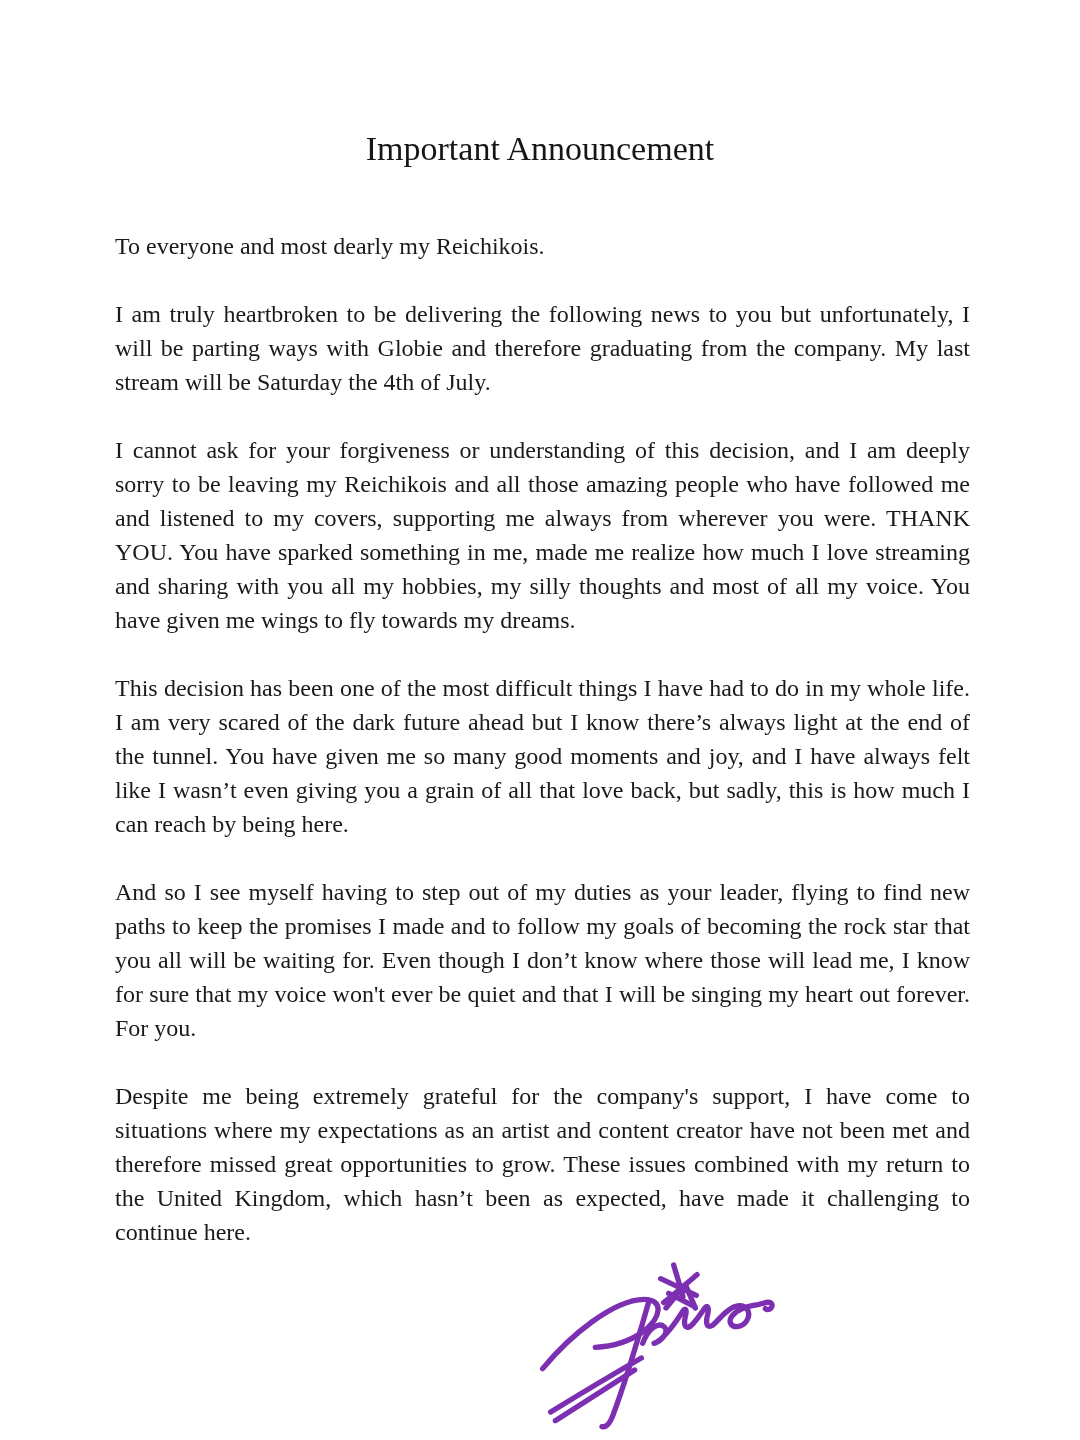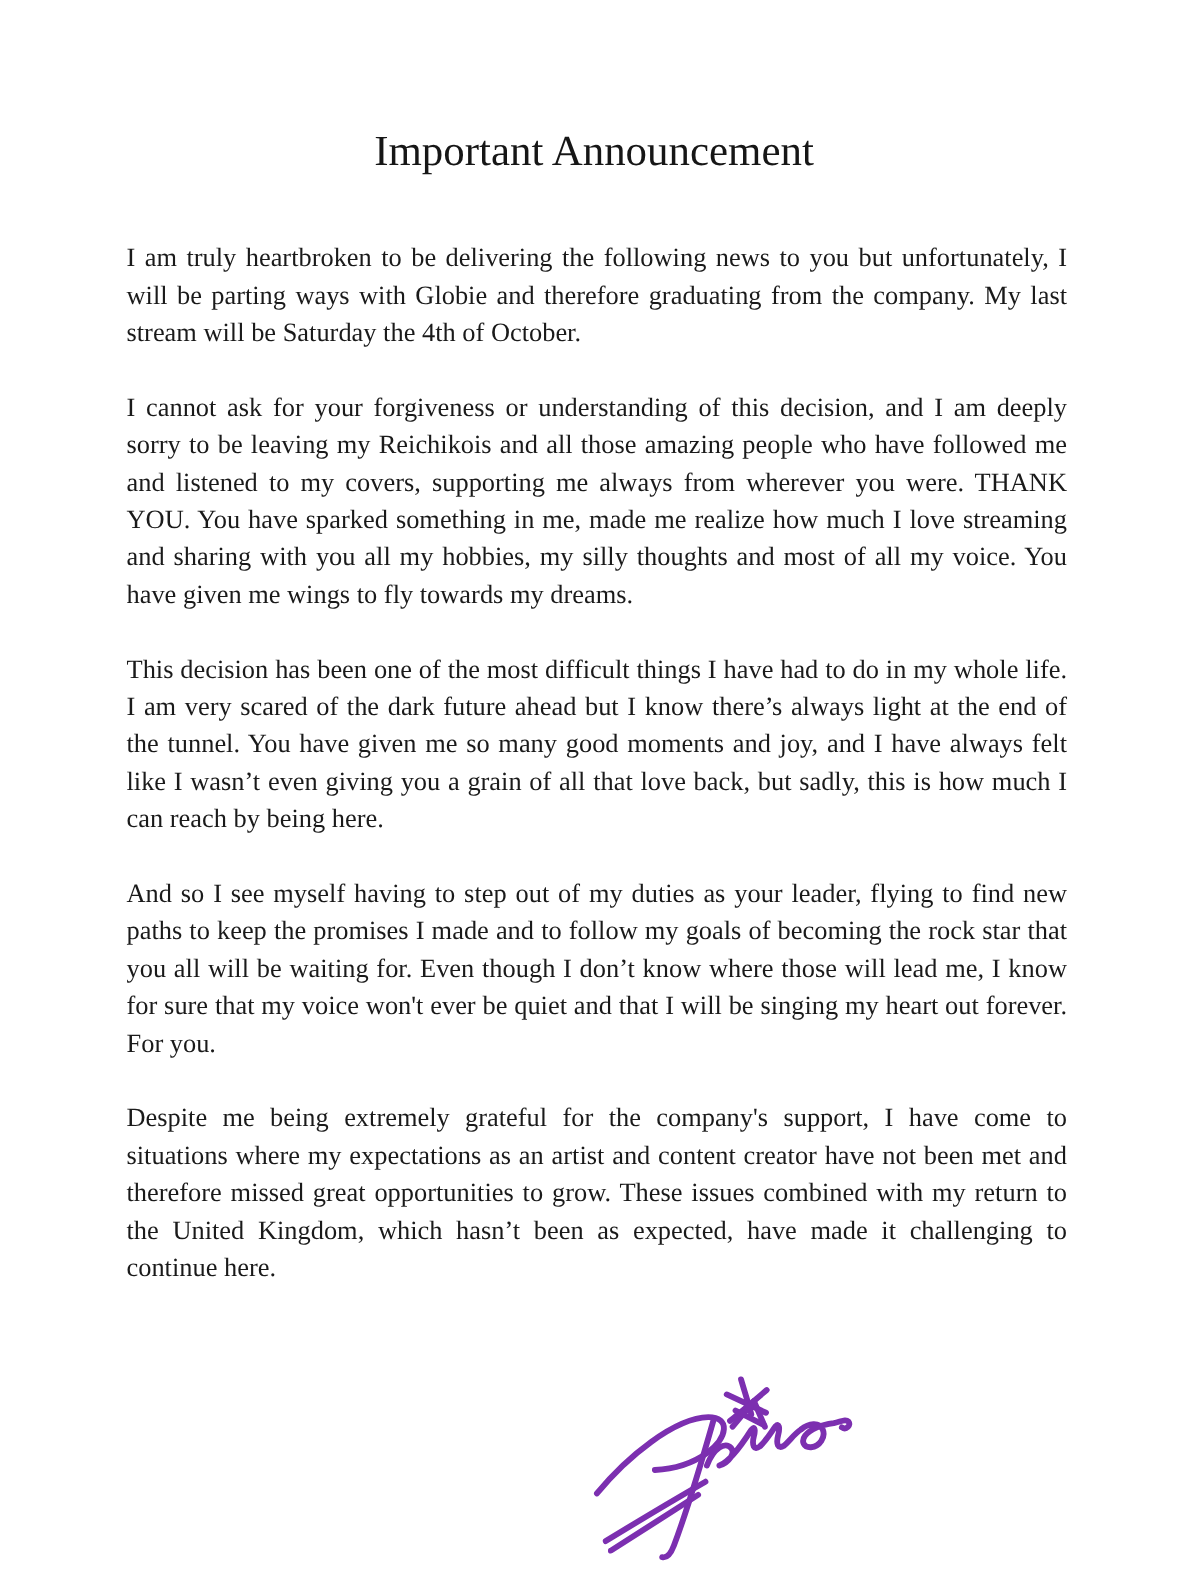--- a/index.html
+++ b/index.html
@@ -12,24 +12,24 @@
   }
   .page {
     position: relative;
     width: 1080px;
     height: 1440px;
     background: #ffffff;
     font-family: "Liberation Serif", serif;
     color: #1a1a1a;
   }
   .doc-title {
-    margin: 5px;
+    margin: 16px;
     padding-top: 107px;
     text-align: center;
-    font-size: 39px;
+    font-size: 34px;
     line-height: 52px;
     font-weight: 400;
     color: #161616;
   }
   .content {
     margin: 54px 110px 0 115px;
   }
   .content p {
     margin: 0 0 34px 0;
     font-size: 24px;
@@ -60,21 +60,22 @@
   }
 </style>
 </head>
 <body>
 
 <div class="page" style="color: rgb(26, 26, 26);">
 
   <h1 class="doc-title">Important Announcement</h1>
 
   <div class="content">
-    <p>I am truly heartbroken to be delivering the following news to you but unfortunately, I will be parting ways with Globie and therefore graduating from the company. My last stream will be Saturday the 4th of October.</p>
+    <p>To everyone and most dearly my Reichikois.</p>
+    <p>I am truly heartbroken to be delivering the following news to you but unfortunately, I will be parting ways with Globie and therefore graduating from the company. My last stream will be Saturday the 4th of July.</p>
     <p>I cannot ask for your forgiveness or understanding of this decision, and I am deeply sorry to be leaving my Reichikois and all those amazing people who have followed me and listened to my covers, supporting me always from wherever you were. THANK YOU. You have sparked something in me, made me realize how much I love streaming and sharing with you all my hobbies, my silly thoughts and most of all my voice. You have given me wings to fly towards my dreams.</p>
     <p>This decision has been one of the most difficult things I have had to do in my whole life. I am very scared of the dark future ahead but I know there’s always light at the end of the tunnel. You have given me so many good moments and joy, and I have always felt like I wasn’t even giving you a grain of all that love back, but sadly, this is how much I can reach by being here.</p>
     <p>And so I see myself having to step out of my duties as your leader, flying to find new paths to keep the promises I made and to follow my goals of becoming the rock star that you all will be waiting for. Even though I don’t know where those will lead me, I know for sure that my voice won't ever be quiet and that I will be singing my heart out forever. For you.</p>
     <p>Despite me being extremely grateful for the company's support, I have come to situations where my expectations as an artist and content creator have not been met and therefore missed great opportunities to grow. These issues combined with my return to the United Kingdom, which hasn’t been as expected, have made it challenging to continue here.</p>
   </div>
 
   <div class="signature-wrap">
     <svg viewBox="0 0 1200 630" xmlns="http://www.w3.org/2000/svg" aria-hidden="true">
 
       <g>

